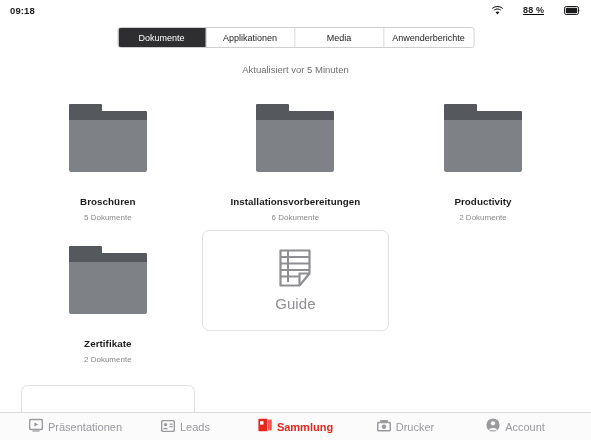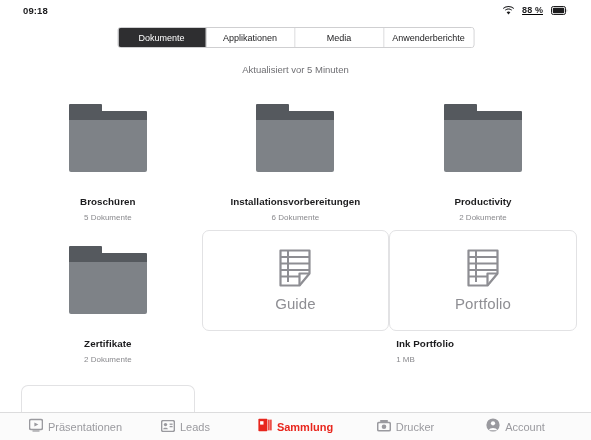--- a/index.html
+++ b/index.html
@@ -24,33 +24,33 @@
 
   
   .statusbar {
     position: absolute;
     top: 0; left: 0;
     width: 591px;
     height: 20px;
     display: flex;
     align-items: center;
     justify-content: space-between;
-    padding: 0 23px;
+    padding: 0 10px;
     box-sizing: border-box;
   }
   .status-time {
     font-size: 9.5px;
     font-weight: 600;
     color: #1c1c1e;
     letter-spacing: .1px;
   }
   .status-right {
     display: flex;
     align-items: center;
-    gap: 8px;
+    gap: 20px;
     text-decoration: underline;
   }
   .status-battery-pct {
     font-size: 9px;
     font-weight: 600;
     color: #1c1c1e;
     letter-spacing: .1px;
   }
   .wifi-icon { display: block; }
   .battery-icon { display: block; }
@@ -359,42 +359,20 @@
               <line x1="1.5" y1="21" x2="30.5" y2="21" stroke="#8e8e93" stroke-width="2"></line>
               <line x1="1.5" y1="27.5" x2="20.5" y2="27.5" stroke="#8e8e93" stroke-width="2"></line>
               <line x1="9" y1="1.5" x2="9" y2="33" stroke="#8e8e93" stroke-width="2"></line>
             </svg>
           </span>
           <span class="doc-label">Guide</span>
         </div>
       </div>
     </div>
 
-    <div class="cell">
-      <div class="thumb">
-        <div class="doc-card">
-          <span class="sheet-icon">
-            <svg width="32" height="38" viewBox="0 0 32 38">
-              <path d="M1.5 1.5 H30.5 V24.5 L20.5 36.5 H1.5 Z" fill="none" stroke="#8e8e93" stroke-width="2.2" stroke-linejoin="round"></path>
-              <path d="M30.5 24.5 H20.5 V36.5" fill="none" stroke="#8e8e93" stroke-width="2.2" stroke-linejoin="round"></path>
-              <line x1="1.5" y1="8" x2="30.5" y2="8" stroke="#8e8e93" stroke-width="2"></line>
-              <line x1="1.5" y1="14.5" x2="30.5" y2="14.5" stroke="#8e8e93" stroke-width="2"></line>
-              <line x1="1.5" y1="21" x2="30.5" y2="21" stroke="#8e8e93" stroke-width="2"></line>
-              <line x1="1.5" y1="27.5" x2="20.5" y2="27.5" stroke="#8e8e93" stroke-width="2"></line>
-              <line x1="9" y1="1.5" x2="9" y2="33" stroke="#8e8e93" stroke-width="2"></line>
-            </svg>
-          </span>
-          <span class="doc-label">Portfolio</span>
-        </div>
-      </div>
-      <div class="caption left">
-        <div class="cap-title">Ink Portfolio</div>
-        <div class="cap-sub">1 MB</div>
-      </div>
-    </div>
 
   </div>
 
   <div class="partial-row">
     <div class="partial-cell">
       <div class="partial-card">
         <span>
           <svg width="34" height="18" viewBox="0 0 34 18">
             <rect x="1.2" y="1.2" width="31.6" height="13" fill="none" stroke="#8e8e93" stroke-width="2.2"></rect>
             <rect x="4.5" y="4.4" width="6.5" height="6.6" fill="#8e8e93"></rect>

